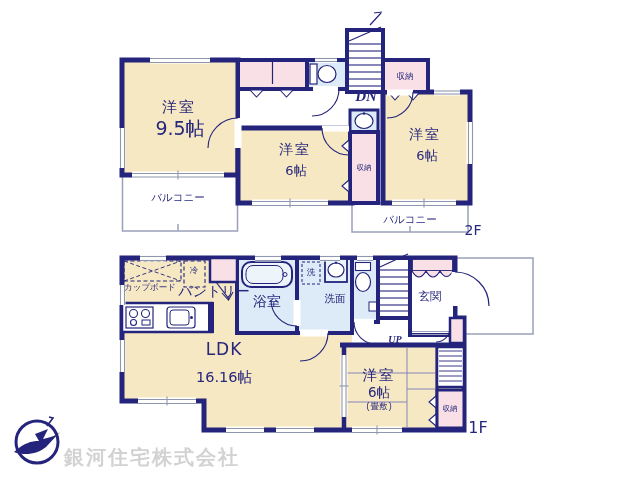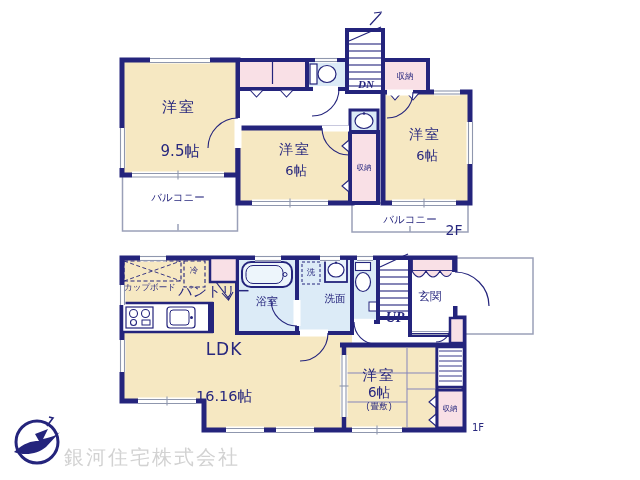--- a/index.html
+++ b/index.html
@@ -4,21 +4,21 @@
 <style>
   html,body{margin:0;padding:0;background:#ffffff;}
   .plan{position:relative;width:640px;height:480px;background:#ffffff;overflow:hidden;
         font-family:"DejaVu Sans","Liberation Sans",sans-serif;}
   svg{position:absolute;left:0;top:0;}
   .lbl{position:absolute;transform:translate(-50%,-50%);color:#27277e;white-space:nowrap;
        font-family:"DejaVu Sans","Liberation Sans",sans-serif;line-height:1;}
   .sp{letter-spacing:2px;font-family:Liberation Serif, serif;}
   .it{font-family:"Liberation Serif","DejaVu Serif",serif;font-style:italic;font-weight:700;}
   .wm{position:absolute;transform:translate(0,-50%);color:#d2d2d2;letter-spacing:2px;
-      font-weight:400;white-space:nowrap;}
+      font-weight:700;white-space:nowrap;}
 </style>
 </head>
 <body>
 
 <div class="plan">
 
 <svg width="640" height="480" viewBox="0 0 640 480">
 
   <g>
     <rect x="122.5" y="175" width="115" height="56" fill="#ffffff" stroke="#9aa0b8" stroke-width="1.5"></rect>
@@ -282,42 +282,42 @@
   </g>
 
   <g>
     <circle cx="37" cy="442" r="21" fill="none" stroke="#24247c" stroke-width="3"></circle>
     <path d="M14,452 C24,443 31,441 39,441 L35,434 L48,429 L43,439 C52,437 57,435 60,432 L46,447 C38,454 25,456 14,452 Z" fill="#24247c"></path>
     <path d="M47,426 L53,418 L49,417" fill="none" stroke="#24247c" stroke-width="1.6"></path>
   </g>
 </svg>
 
   <div class="lbl sp" style="left:179px;top:107px;font-size:15px;">洋室</div>
-  <div class="lbl" style="left:180px;top:128px;font-size:15px;margin-top:23px;">9.5帖</div>
+  <div class="lbl" style="left:180px;top:128px;font-size:19px;">9.5帖</div>
   <div class="lbl sp" style="left:295px;top:150px;font-size:14px;">洋室</div>
   <div class="lbl" style="left:296px;top:170px;font-size:13px;">6帖</div>
   <div class="lbl sp" style="left:425px;top:135px;font-size:14px;">洋室</div>
   <div class="lbl" style="left:427px;top:155px;font-size:13px;">6帖</div>
   <div class="lbl" style="left:178px;top:197px;font-size:10.5px;">バルコニー</div>
   <div class="lbl" style="left:410px;top:219px;font-size:10.5px;">バルコニー</div>
   <div class="lbl" style="left:405px;top:76px;font-size:8.5px;">収納</div>
   <div class="lbl" style="left:364px;top:168px;font-size:7.5px;">収納</div>
-  <div class="lbl it" style="left:366px;top:84px;font-size:11px;">DN</div>
-  <div class="lbl" style="left:454px;top:230px;font-size:14px;">2F</div>
+  <div class="lbl it" style="left:366px;top:96px;font-size:15px;">DN</div>
+  <div class="lbl" style="left:473px;top:230px;font-size:14px;">2F</div>
 
   <div class="lbl" style="left:150px;top:287px;font-size:8.5px;">カップボード</div>
   <div class="lbl" style="left:194px;top:270px;font-size:8.5px;">冷</div>
   <div class="lbl" style="left:214px;top:291px;font-size:14px;">パントリー</div>
-  <div class="lbl" style="left:267px;top:301px;font-size:11px;">浴室</div>
+  <div class="lbl" style="left:267px;top:301px;font-size:14px;">浴室</div>
   <div class="lbl" style="left:311px;top:272px;font-size:8.5px;">洗</div>
   <div class="lbl" style="left:327px;top:298px;font-size:10.5px;margin-left:8px;">洗面</div>
   <div class="lbl" style="left:430px;top:297px;font-size:11.5px;text-align:center;">玄関</div>
-  <div class="lbl it" style="left:395px;top:318px;font-size:14px;">UP</div>
+  <div class="lbl it" style="left:395px;top:340px;font-size:10px;">UP</div>
   <div class="lbl" style="left:224px;top:349px;font-size:17px;letter-spacing:1px;">LDK</div>
-  <div class="lbl" style="left:224px;top:377px;font-size:14.5px;margin-top:19px;">16.16帖</div>
+  <div class="lbl" style="left:224px;top:377px;font-size:14.5px;">16.16帖</div>
   <div class="lbl sp" style="left:379px;top:375px;font-size:14.5px;">洋室</div>
   <div class="lbl" style="left:379px;top:393px;font-size:13.5px;">6帖</div>
   <div class="lbl" style="left:379px;top:407px;font-size:8.5px;font-family:Liberation Mono, monospace;">(畳敷)</div>
   <div class="lbl" style="left:450px;top:409px;font-size:7.5px;">収納</div>
-  <div class="lbl" style="left:478px;top:428px;font-size:10px;">1F</div>
+  <div class="lbl" style="left:478px;top:428px;font-size:16px;">1F</div>
 
   <div class="wm" style="left:64px;top:457px;font-size:20px;">銀河住宅株式会社</div>
 </div>
 
 </body></html>

